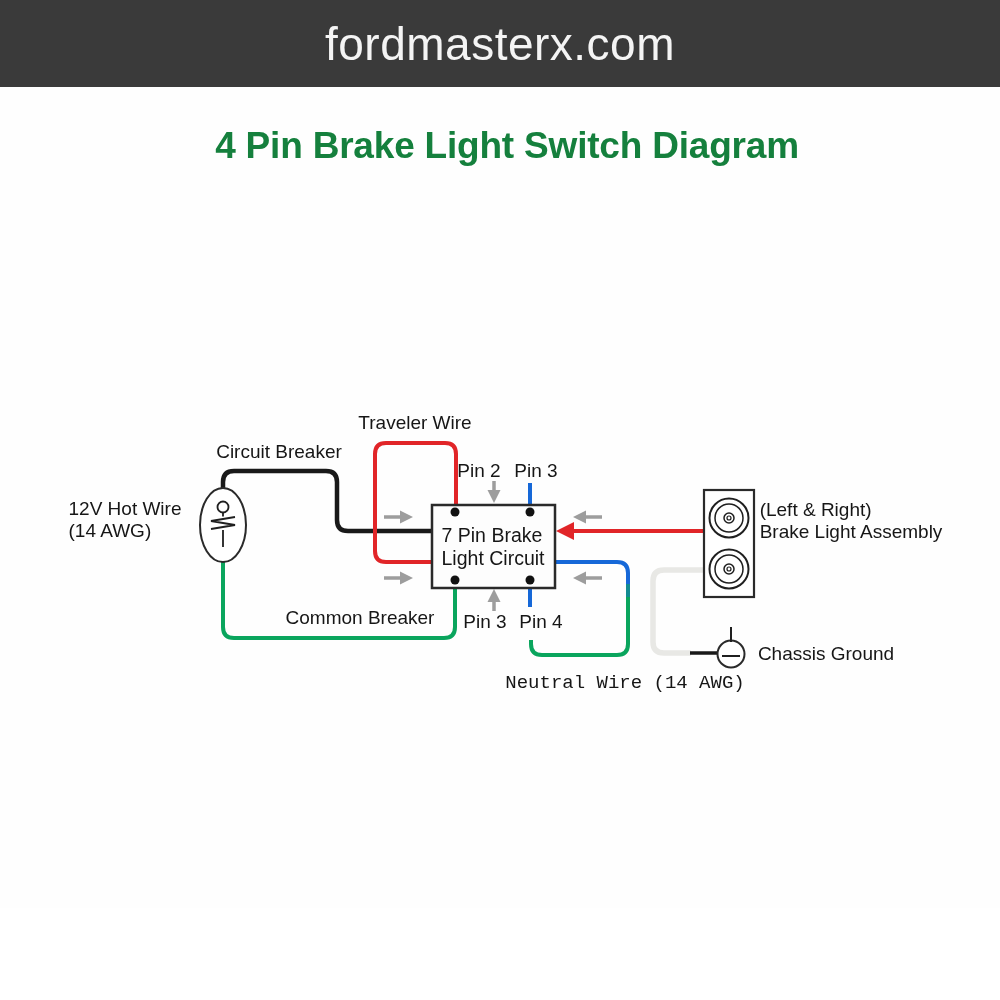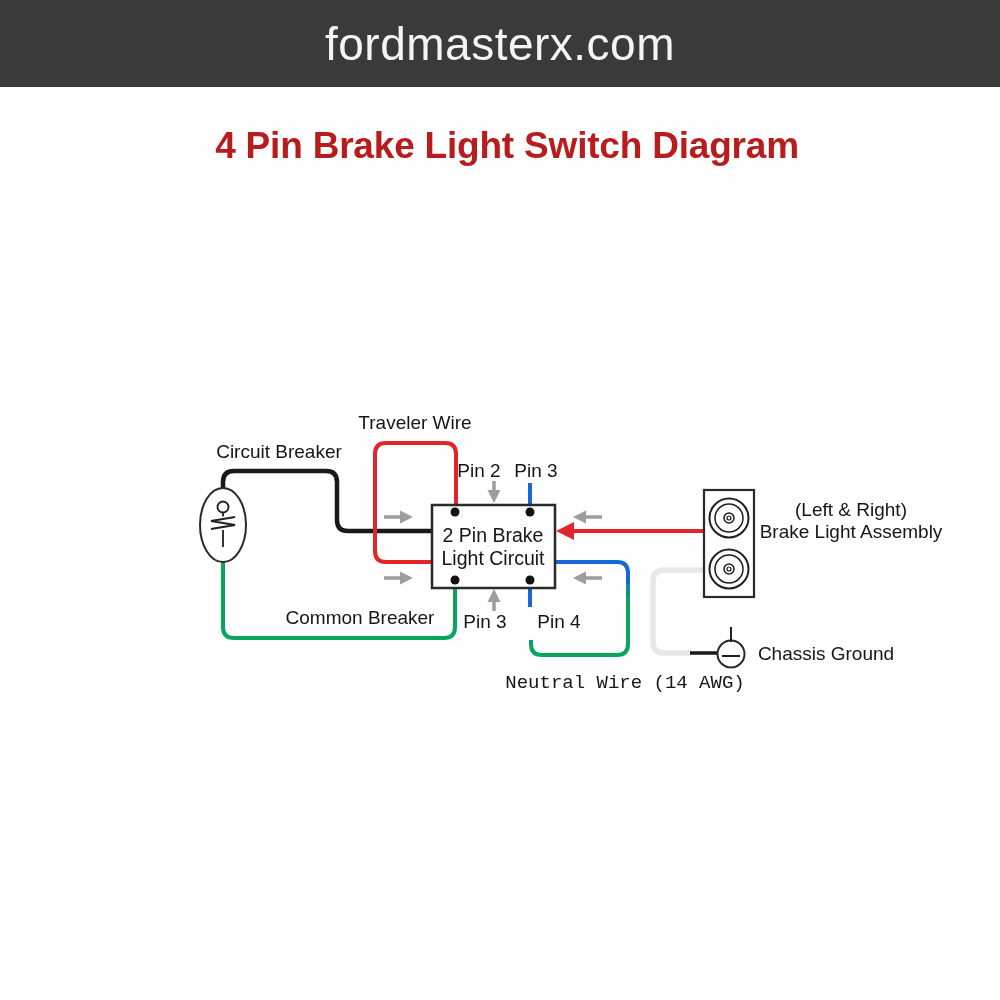--- a/index.html
+++ b/index.html
@@ -9,27 +9,27 @@
   }
   #site-bar{
     position:absolute;top:0;left:0;width:1000px;height:87px;
     background:#3a3a3a;display:flex;align-items:center;justify-content:center;
   }
   #site-bar .site-name{
     color:#f4f4f4;font-size:46px;font-weight:400;letter-spacing:0.5px;
   }
   .page-title{
     position:absolute;top:146px;left:507px;transform:translate(-50%,-50%);
-    font-size:37px;font-weight:700;color:#b91c1c;white-space:nowrap;
+    font-size:37px;font-weight:700;color:#15803d;white-space:nowrap;
     letter-spacing:-0.2px;
   }
   svg{position:absolute;top:0;left:0;}
   .lbl{
     position:absolute;transform:translate(-50%,-50%);
-    font-size:19px;color:#161616;white-space:nowrap;text-align:center;
+    font-size:19px;color:#161616;white-space:nowrap;
     line-height:22px;
   }
   .lbl.switch-text{font-weight:500;font-size:19.5px;line-height:22.5px;}
 </style>
 </head>
 <body>
 
 <div id="stage">
 
   <div id="site-bar">
@@ -112,29 +112,33 @@
       <line x1="731" y1="627" x2="731" y2="642" stroke="#1f1f1f" stroke-width="2"></line>
       <line x1="722" y1="656" x2="740" y2="656" stroke="#1f1f1f" stroke-width="2"></line>
     </g>
   </svg>
 
   <div class="lbl" style="left:415px;top:423px;">Traveler Wire</div>
   <div class="lbl" style="left:279px;top:452px;">Circuit Breaker</div>
   <div class="lbl" style="left:479px;top:471px;">Pin 2</div>
   <div class="lbl" style="left:536px;top:471px;">Pin 3</div>
 
+  <div class="lbl" style="left:125px;top:520px;">
+    <div>12V Hot Wire</div>
+    <div>(14 AWG)</div>
+  </div>
 
   <div class="lbl switch-text" style="left:493px;top:546px;">
-    <div>2 Pin Brake</div>
+    <div>7 Pin Brake</div>
     <div>Light Circuit</div>
   </div>
 
   <div class="lbl" style="left:360px;top:618px;">Common Breaker</div>
   <div class="lbl" style="left:485px;top:622px;">Pin 3</div>
-  <div class="lbl" style="left:559px;top:622px;">Pin 4</div>
+  <div class="lbl" style="left:541px;top:622px;">Pin 4</div>
 
   <div class="lbl" style="left:851px;top:521px;">
     <div>(Left &amp; Right)</div>
     <div>Brake Light Assembly</div>
   </div>
 
   <div class="lbl" style="left:826px;top:654px;">Chassis Ground</div>
   <div class="lbl" style="left:625px;top:683px;font-family:Liberation Mono, monospace;">Neutral Wire (14 AWG)</div>
 
 </div>

